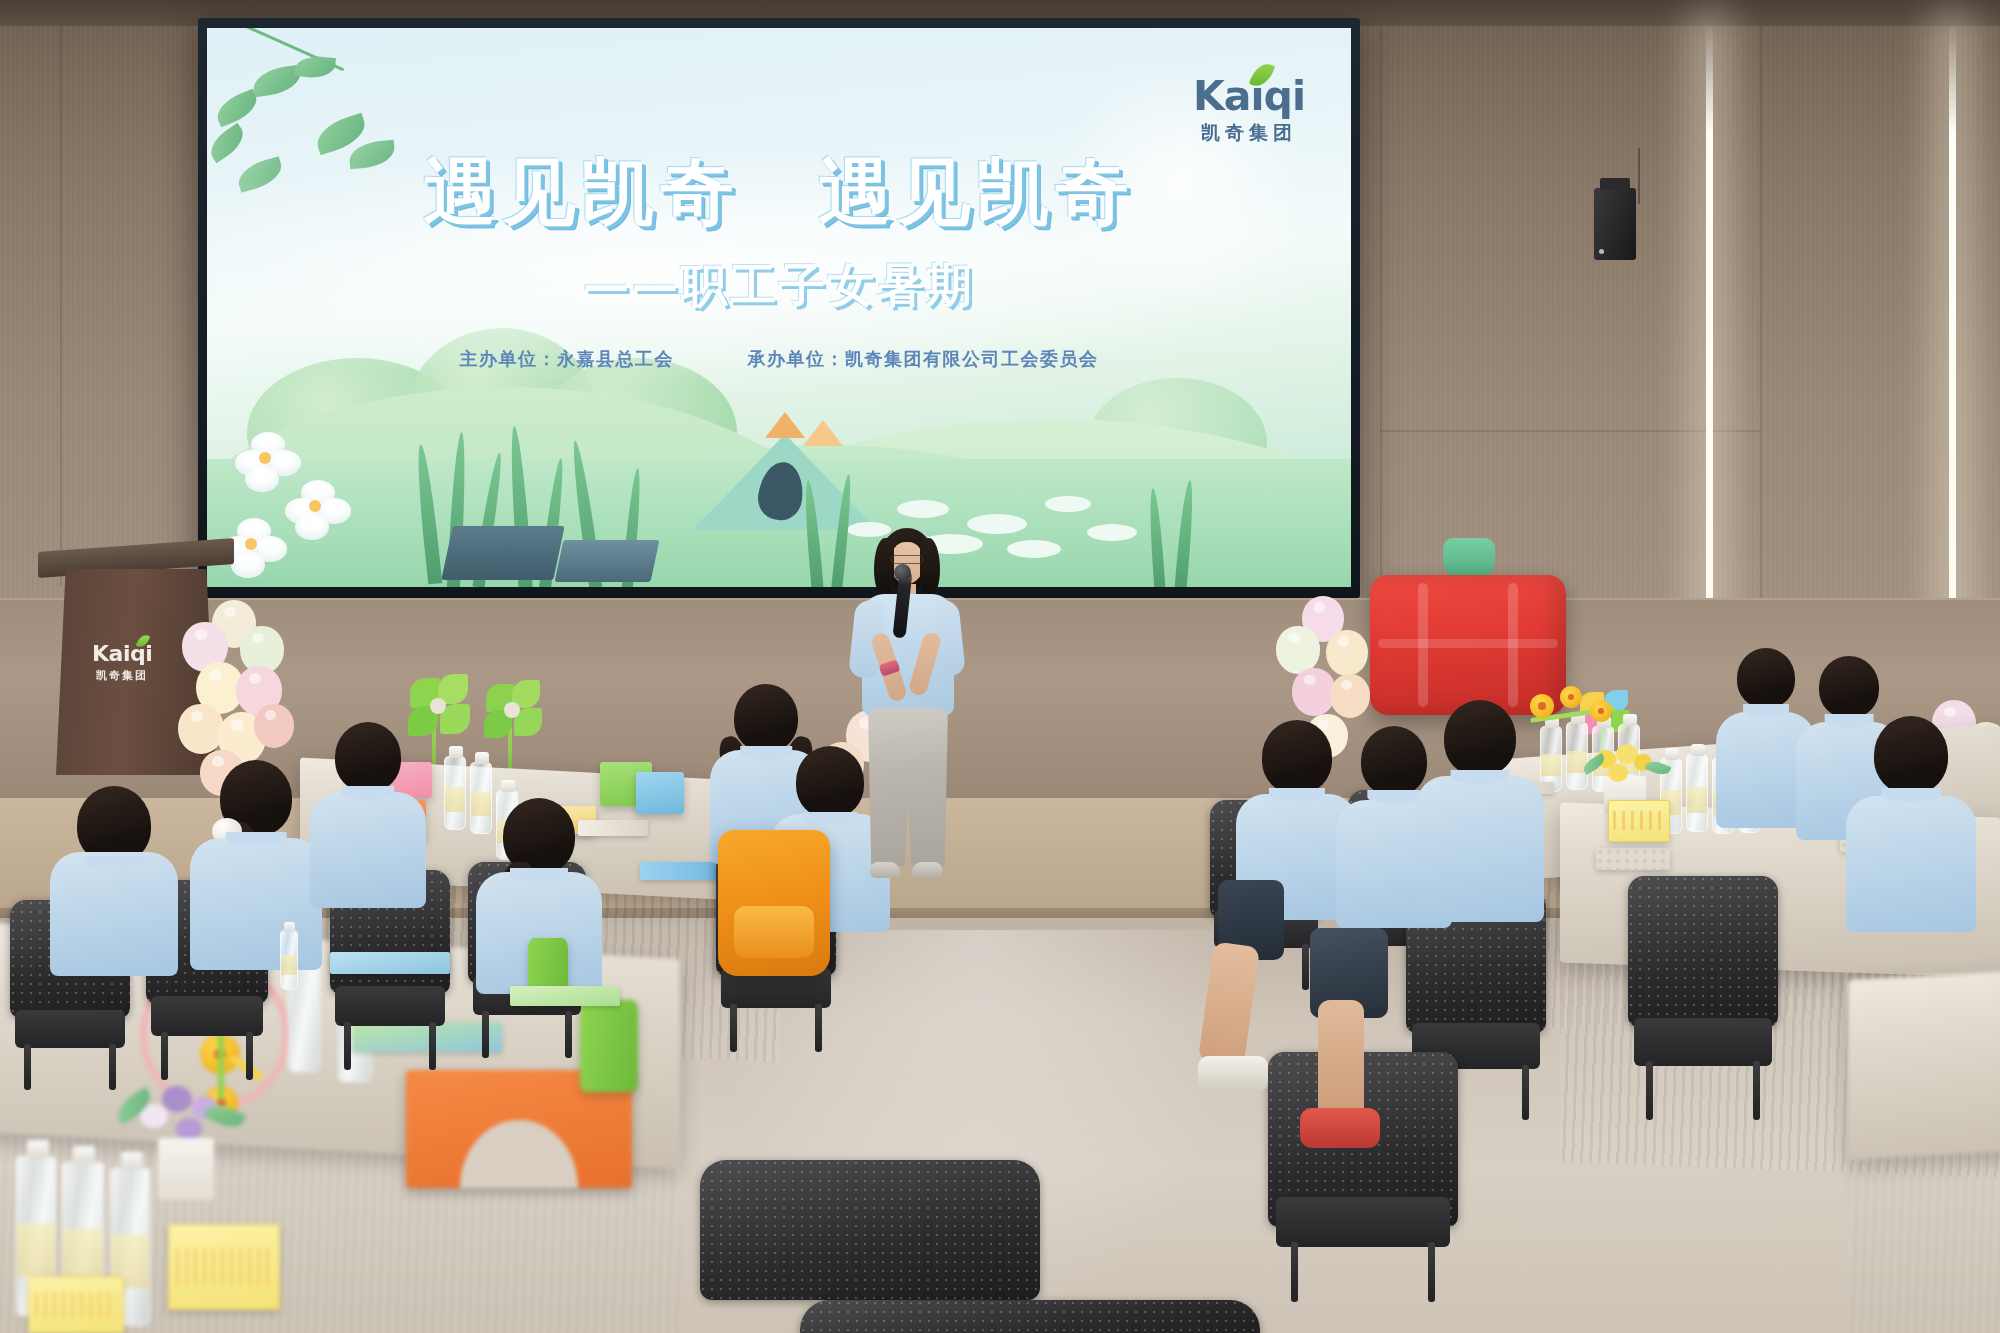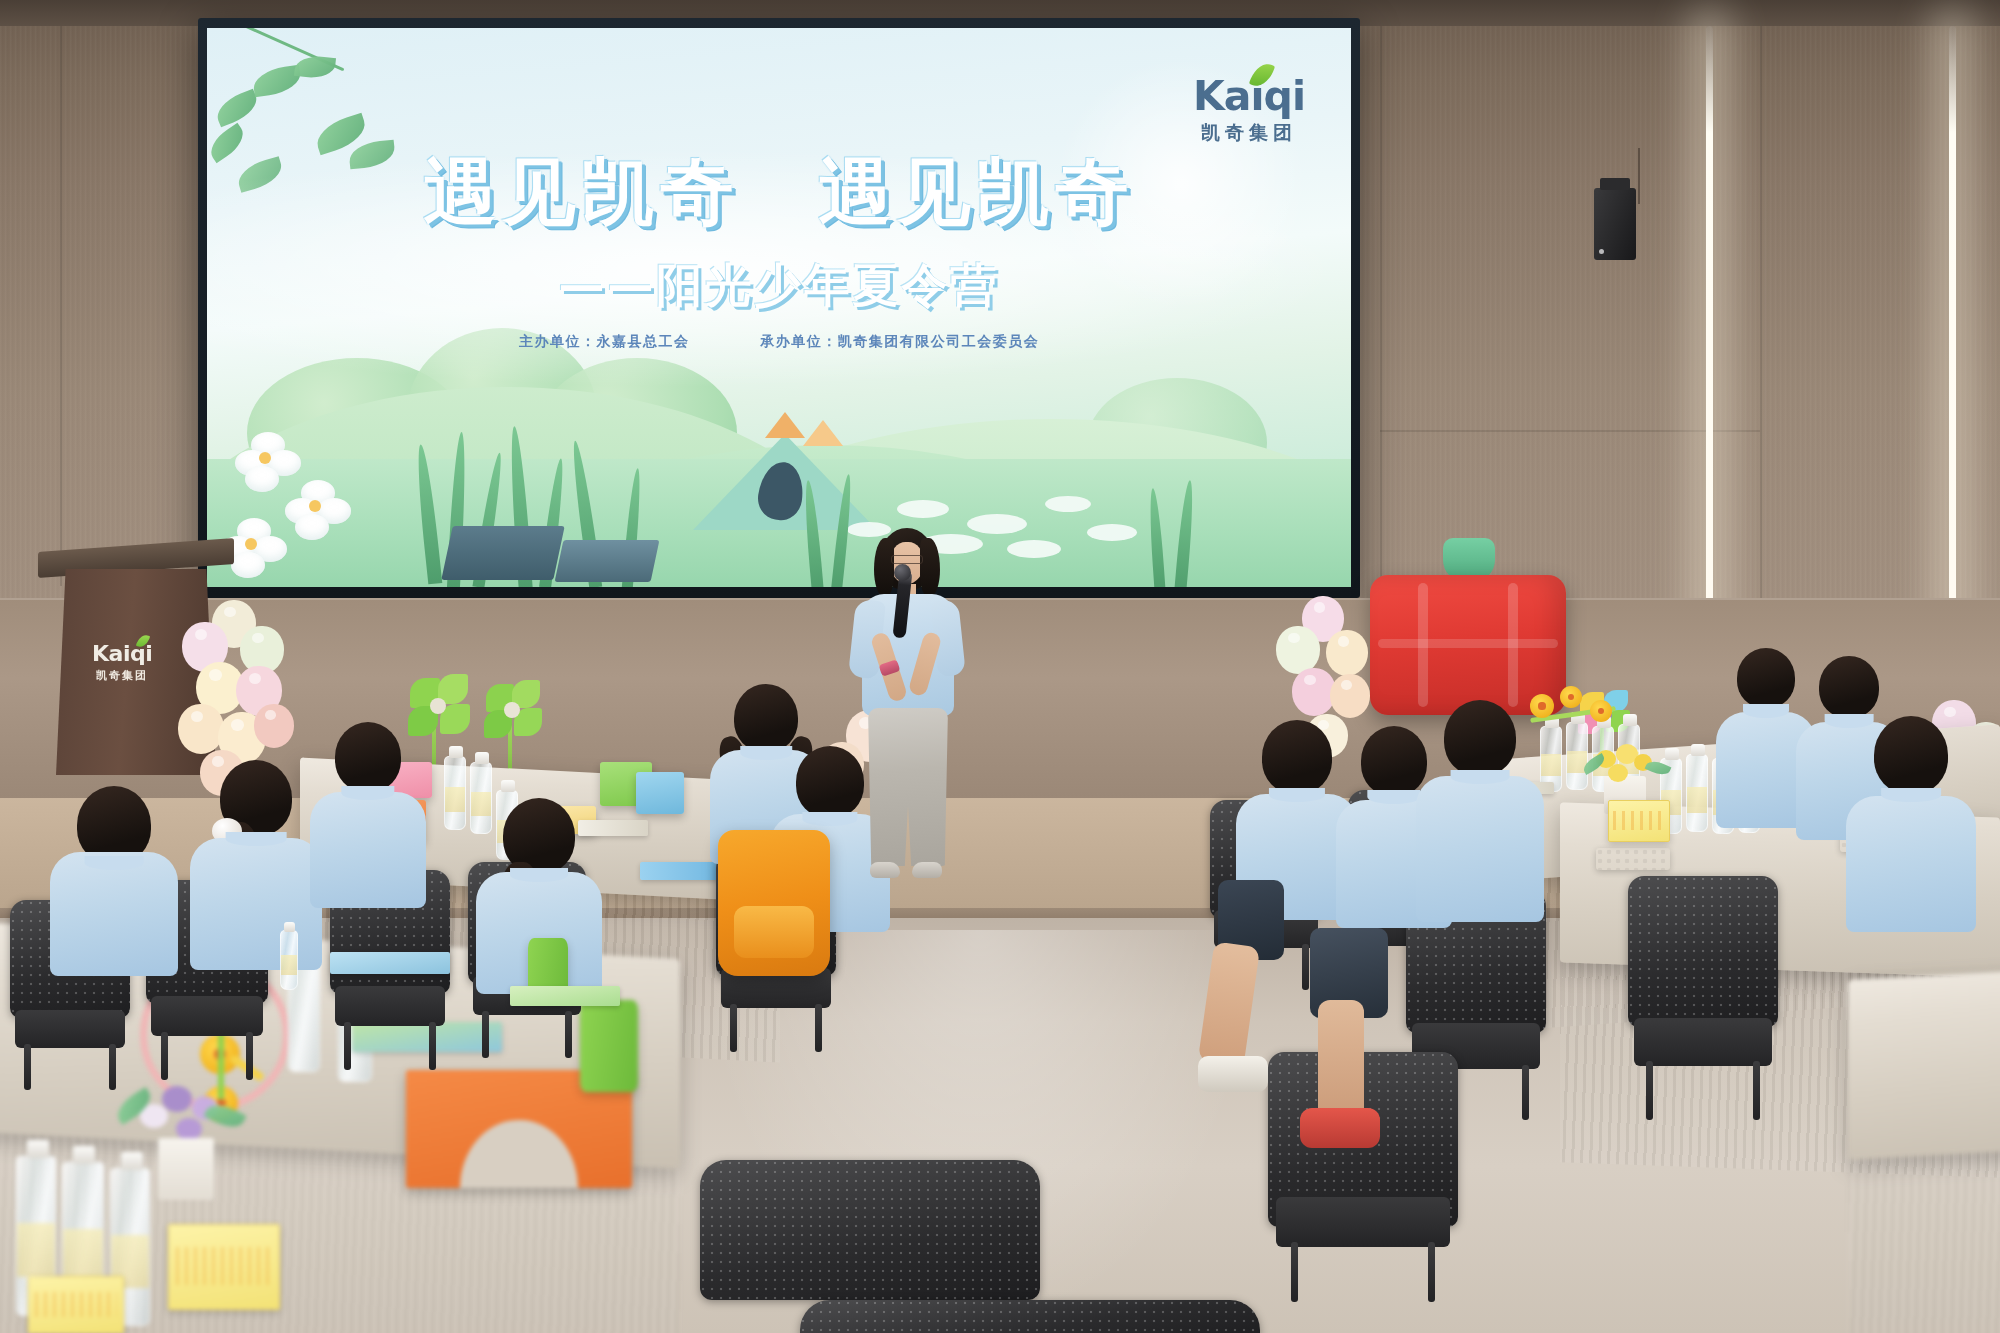--- a/index.html
+++ b/index.html
@@ -142,23 +142,23 @@
   .title-third {
     margin-top: 22px;
     font-family: "DejaVu Sans", "Liberation Sans", sans-serif;
     font-size: 33px; font-weight: 700; letter-spacing: 2px;
     background: linear-gradient(95deg,#63d2c0 0%, #5fc8d8 16%, #67b9e6 32%, #8fa8ec 50%, #b894e8 66%, #d489de 82%, #e87fc8 100%);
     -webkit-background-clip: text; background-clip: text; color: transparent;
     text-shadow: none;
     filter: drop-shadow(2px 2px 0 rgba(255,255,255,.85));
   }
   .title-orgs {
-    margin-top: 16px;
+    margin-top: 30px;
     font-family: "DejaVu Sans", "Liberation Sans", sans-serif;
-    font-size: 14px; font-weight: 700; letter-spacing: 1.5px;
+    font-size: 18px; font-weight: 700; letter-spacing: 1.5px;
     color: #5c86ba;
   }
   .title-orgs span.gap { display: inline-block; width: 58px; }
 
   
   .scr-logo {
     position: absolute; right: 46px; top: 48px; text-align: center;
     line-height: 1;
   }
   .scr-logo .kword {
@@ -565,21 +565,21 @@
       <div class="scr-haze"></div>
 
       <div class="scr-logo">
         <div class="kleaf"></div>
         <div class="kword">Kaiqi</div>
         <div class="kcn">凯奇集团</div>
       </div>
 
       <div class="scr-text">
         <div class="title-main">遇见凯奇　遇见凯奇</div>
-        <div class="title-sub">——阳光少年夏令营</div>
+        <div class="title-sub">——职工子女暑期</div>
         <div class="title-orgs">
           <span>主办单位：永嘉县总工会</span>
           <span class="gap"></span>
           <span>承办单位：凯奇集团有限公司工会委员会</span>
         </div>
       </div>
     </div>
   </div>
 
   <div class="stage-face"></div>

